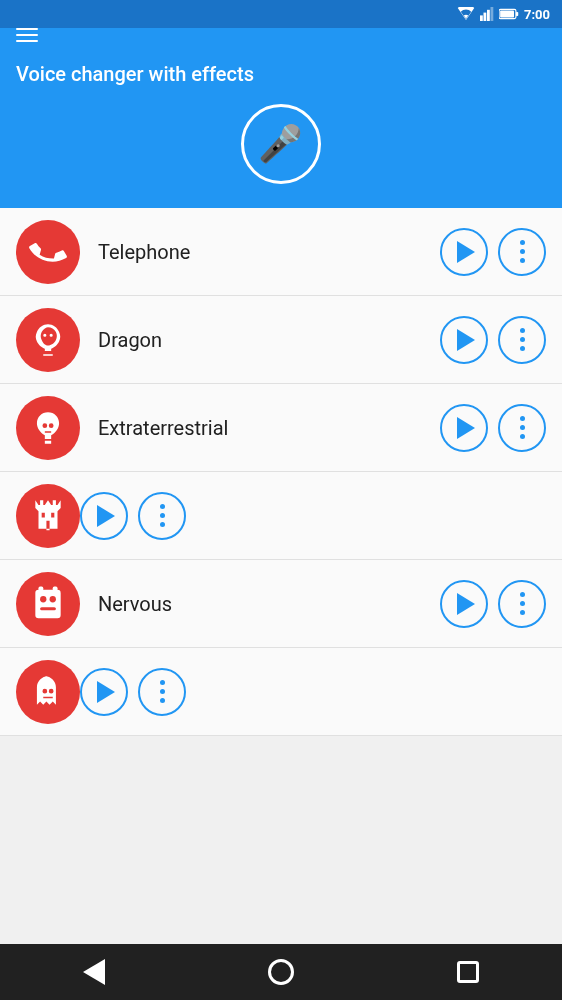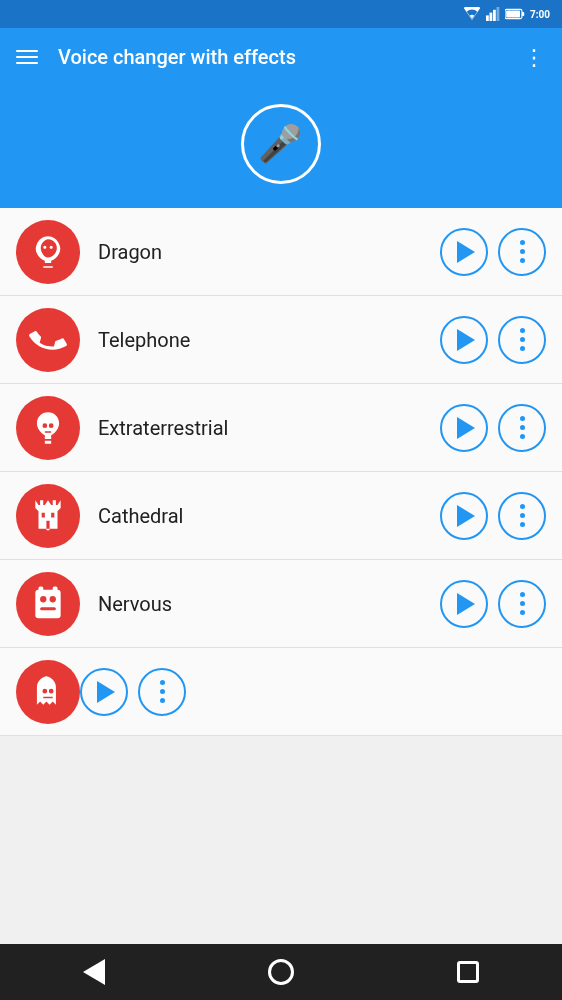--- a/index.html
+++ b/index.html
@@ -23,32 +23,32 @@
       padding: 0 12px;
       gap: 6px;
     }
     .status-bar-icons {
       display: flex;
       align-items: center;
       gap: 5px;
     }
     .status-time {
       color: white;
-      font-size: 10px;
+      font-size: 13px;
       font-weight: bold;
     }
 
     
     .app-bar {
       background: #2196F3;
       height: 58px;
       display: flex;
-      align-items: center;
       padding: 0 16px;
       gap: 20px;
+      flex-direction: column;
     }
     .hamburger-icon {
       color: white;
       font-size: 22px;
       cursor: pointer;
       display: flex;
       flex-direction: column;
       gap: 4px;
     }
     .hamburger-icon span {
@@ -245,59 +245,59 @@
   <div class="mic-circle">
     <span class="mic-symbol">🎤</span>
   </div>
 </div>
 
 <div class="effect-list">
 
   <div class="effect-item">
     <div class="effect-icon-circle">
       <svg viewBox="0 0 24 24">
+          <path d="M6.6 10.8c1.4 2.8 3.8 5.1 6.6 6.6l2.2-2.2c.3-.3.7-.4 1-.2 1.1.4 2.3.6 3.6.6.6 0 1 .4 1 1V20c0 .6-.4 1-1 1-9.4 0-17-7.6-17-17 0-.6.4-1 1-1h3.5c.6 0 1 .4 1 1 0 1.3.2 2.5.6 3.6.1.3 0 .7-.2 1L6.6 10.8z" transform="rotate(-30 12 12)"></path>
+        </svg>
+    </div>
+    <span class="effect-name">Telephone</span>
+    <div class="action-buttons">
+      <button class="action-btn">
+        <div class="play-triangle"></div>
+      </button>
+      <button class="action-btn">
+        <div class="three-dots">
+          <div class="dot"></div>
+            <div class="dot"></div>
+            <div class="dot"></div>
+        </div>
+      </button>
+    </div>
+  </div>
+
+  <div class="effect-item">
+    <div class="effect-icon-circle">
+      <svg viewBox="0 0 24 24">
           <path d="M12 2C9 2 6 4 5 7c-1 2-1 4 0 6 1 2 3 4 5 4.5V19h4v-1.5c2-.5 4-2.5 5-4.5 1-2 1-4 0-6C18 4 15 2 12 2zm0 2c2 0 4 1.2 5 3 .8 1.5.8 3.5 0 5-1 2-3 3.5-5 3.5S9 14 8 12c-.8-1.5-.8-3.5 0-5 1-1.8 3-3 4-3zm-2 4a1 1 0 100 2 1 1 0 000-2zm4 0a1 1 0 100 2 1 1 0 000-2zM9 21v1h6v-1H9z"></path>
         </svg>
     </div>
     <span class="effect-name">Dragon</span>
     <div class="action-buttons">
       <button class="action-btn">
         <div class="play-triangle"></div>
       </button>
       <button class="action-btn">
         <div class="three-dots">
           <div class="dot"></div>
             <div class="dot"></div>
             <div class="dot"></div>
         </div>
       </button>
     </div>
   </div>
 
-  <div class="effect-item">
-    <div class="effect-icon-circle">
-      <svg viewBox="0 0 24 24">
-          <path d="M6.6 10.8c1.4 2.8 3.8 5.1 6.6 6.6l2.2-2.2c.3-.3.7-.4 1-.2 1.1.4 2.3.6 3.6.6.6 0 1 .4 1 1V20c0 .6-.4 1-1 1-9.4 0-17-7.6-17-17 0-.6.4-1 1-1h3.5c.6 0 1 .4 1 1 0 1.3.2 2.5.6 3.6.1.3 0 .7-.2 1L6.6 10.8z" transform="rotate(-30 12 12)"></path>
-        </svg>
-    </div>
-    <span class="effect-name">Telephone</span>
-    <div class="action-buttons">
-      <button class="action-btn">
-        <div class="play-triangle"></div>
-      </button>
-      <button class="action-btn">
-        <div class="three-dots">
-          <div class="dot"></div>
-            <div class="dot"></div>
-            <div class="dot"></div>
-        </div>
-      </button>
-    </div>
-  </div>
-
 
   <div class="effect-item">
     <div class="effect-icon-circle">
       <svg viewBox="0 0 24 24">
           <path d="M12 2C8 2 5 5 5 9c0 3 2 6 5 7.5V19h4v-2.5c3-1.5 5-4.5 5-7.5 0-4-3-7-7-7zm-2 7a1.5 1.5 0 110 3 1.5 1.5 0 010-3zm4 0a1.5 1.5 0 110 3 1.5 1.5 0 010-3zm-4 5h4v1h-4v-1zM10 20h4v2h-4z"></path>
         </svg>
     </div>
     <span class="effect-name">Extraterrestrial</span>
     <div class="action-buttons">
       <button class="action-btn">
@@ -312,21 +312,20 @@
       </button>
     </div>
   </div>
 
   <div class="effect-item">
     <div class="effect-icon-circle">
       <svg viewBox="0 0 24 24">
           <path d="M12 2l-2 3H9V2H7v3H6l-2-3v5l2 2v11h12V9l2-2V2l-2 3h-1V2h-2v3h-1l-2-3zM8 10h2v3H8v-3zm6 0h2v3h-2v-3zm-3 5h2v6h-2v-6z"></path>
         </svg>
     </div>
-    <span class="effect-name">Cathedral</span>
     <div class="action-buttons">
       <button class="action-btn">
         <div class="play-triangle"></div>
       </button>
       <button class="action-btn">
         <div class="three-dots">
           <div class="dot"></div>
             <div class="dot"></div>
             <div class="dot"></div>
         </div>

